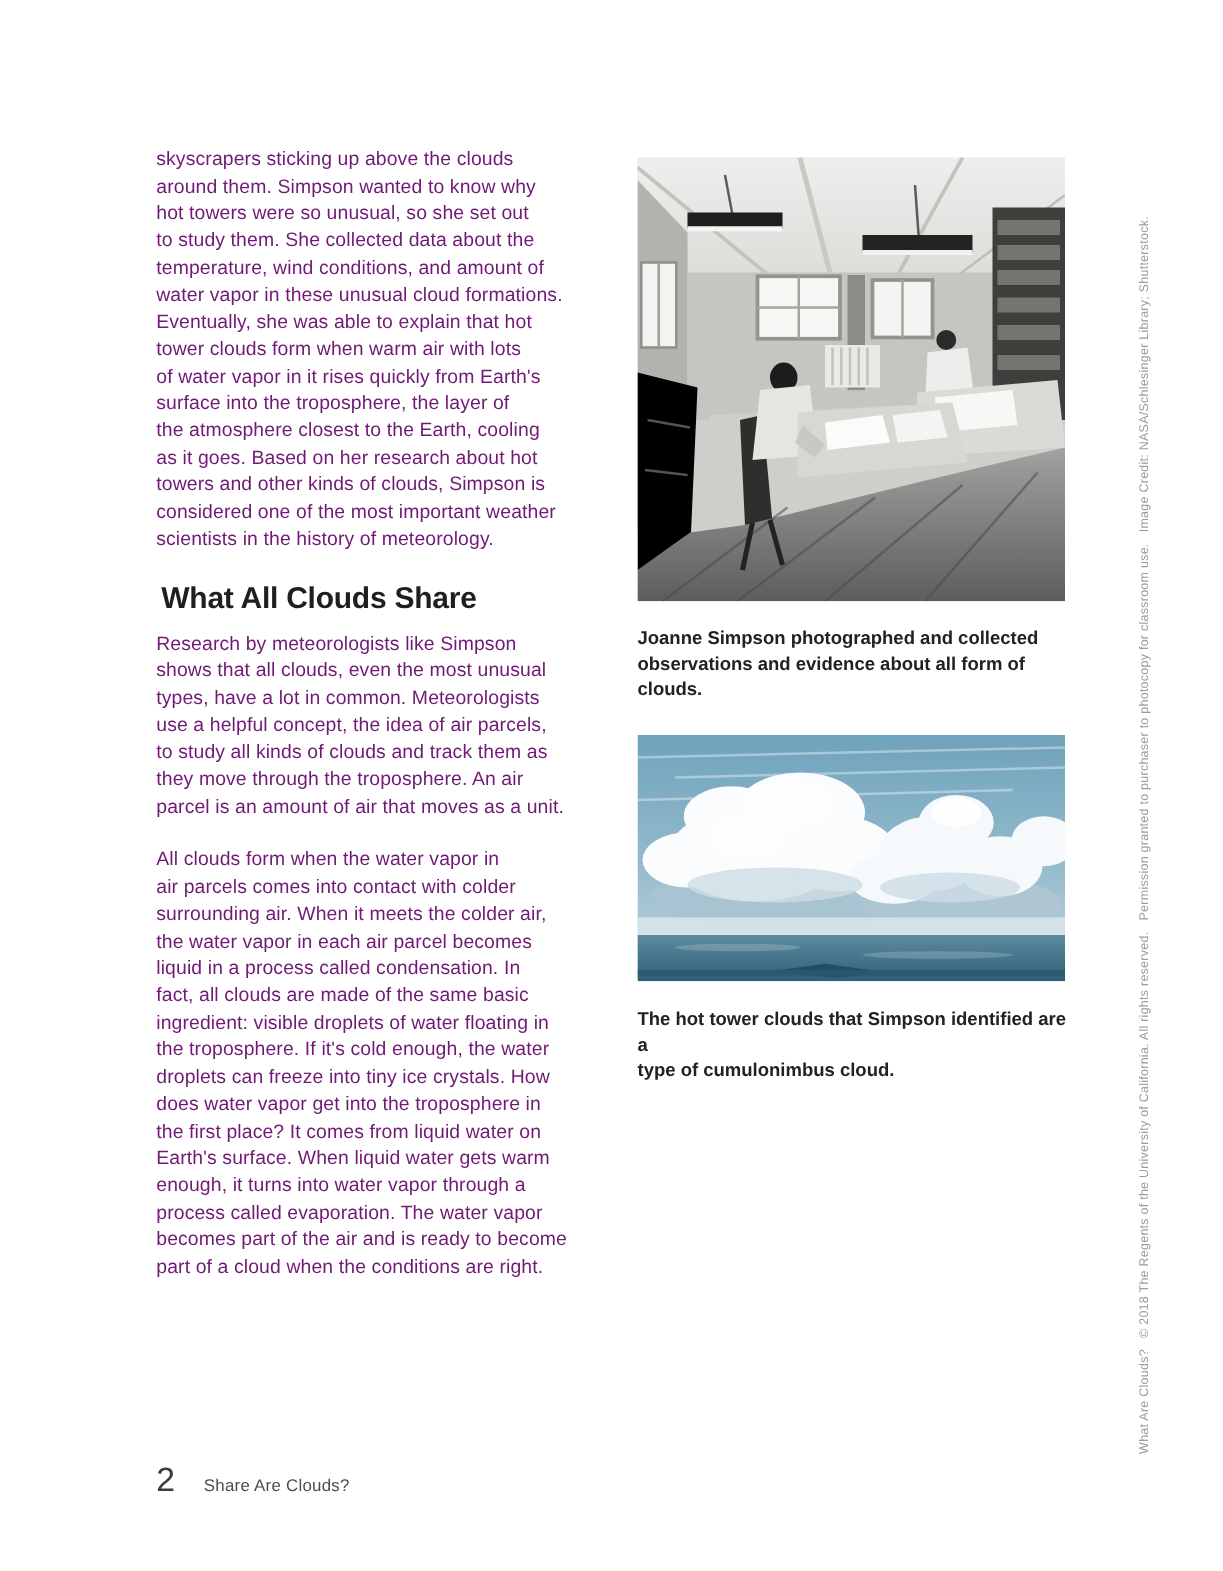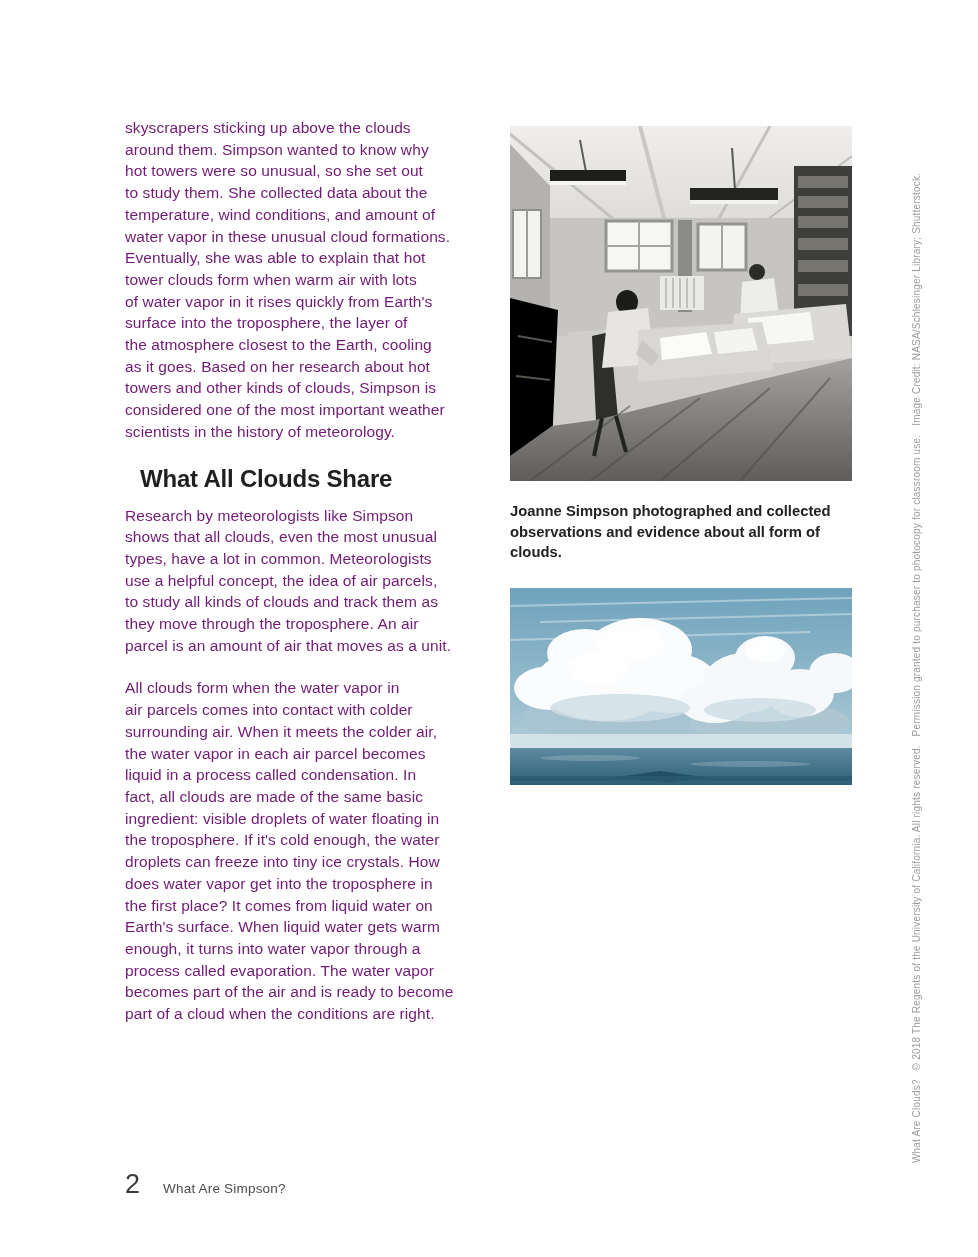--- a/index.html
+++ b/index.html
@@ -10,21 +10,21 @@
     background:#ffffff; overflow:hidden;
   }
   
   .text-col { position:absolute; left:125px; top:117px; width:344px; }
   .body-para {
     font-size:15.5px; line-height:21.7px; color:#701a75;
     letter-spacing:0.1px; white-space:pre-line; margin:0 0 21px 0;
   }
   .section-heading {
     font-size:24px; line-height:30px; font-weight:700; color:#1f1f1f;
-    letter-spacing:-0.2px; margin:9px 0 11px 15px;
+    letter-spacing:-0.2px; margin:9px 0 11px 4px;
   }
   
   .photo-1 { position:absolute; left:510px; top:126px; width:342px; height:355px; }
   .photo-2 { position:absolute; left:510px; top:588px; width:342px; height:197px; }
   .photo-1 svg, .photo-2 svg { display:block; width:100%; height:100%; }
   .caption {
     position:absolute; left:510px; width:344px;
     font-size:14.8px; line-height:20.6px; font-weight:700; color:#222222;
     white-space:pre-line;
   }
@@ -246,21 +246,23 @@
       <rect x="0" y="160" width="342" height="37" fill="url(#seaG)"></rect>
       <polygon points="100,190 150,183 200,190 160,194" fill="#234f66"></polygon>
       <rect x="0" y="188" width="342" height="5" fill="#2a5970" opacity="0.8"></rect>
       <g fill="#ffffff" opacity="0.18">
         <ellipse cx="80" cy="170" rx="50" ry="3"></ellipse>
         <ellipse cx="240" cy="176" rx="60" ry="3"></ellipse>
       </g>
     </svg>
   </figure>
 
+  <figcaption class="caption caption-2">The hot tower clouds that Simpson identified are a
+type of cumulonimbus cloud.</figcaption>
 
   <div class="credit">What Are Clouds?   © 2018 The Regents of the University of California. All rights reserved.   Permission granted to purchaser to photocopy for classroom use.   Image Credit: NASA/Schlesinger Library; Shutterstock.</div>
 
   <div class="footer">
     <span class="page-number">2</span>
-    <span class="footer-title">What Are Simpson?</span>
+    <span class="footer-title">Share Are Clouds?</span>
   </div>
 
 </div>
 
 </body></html>

